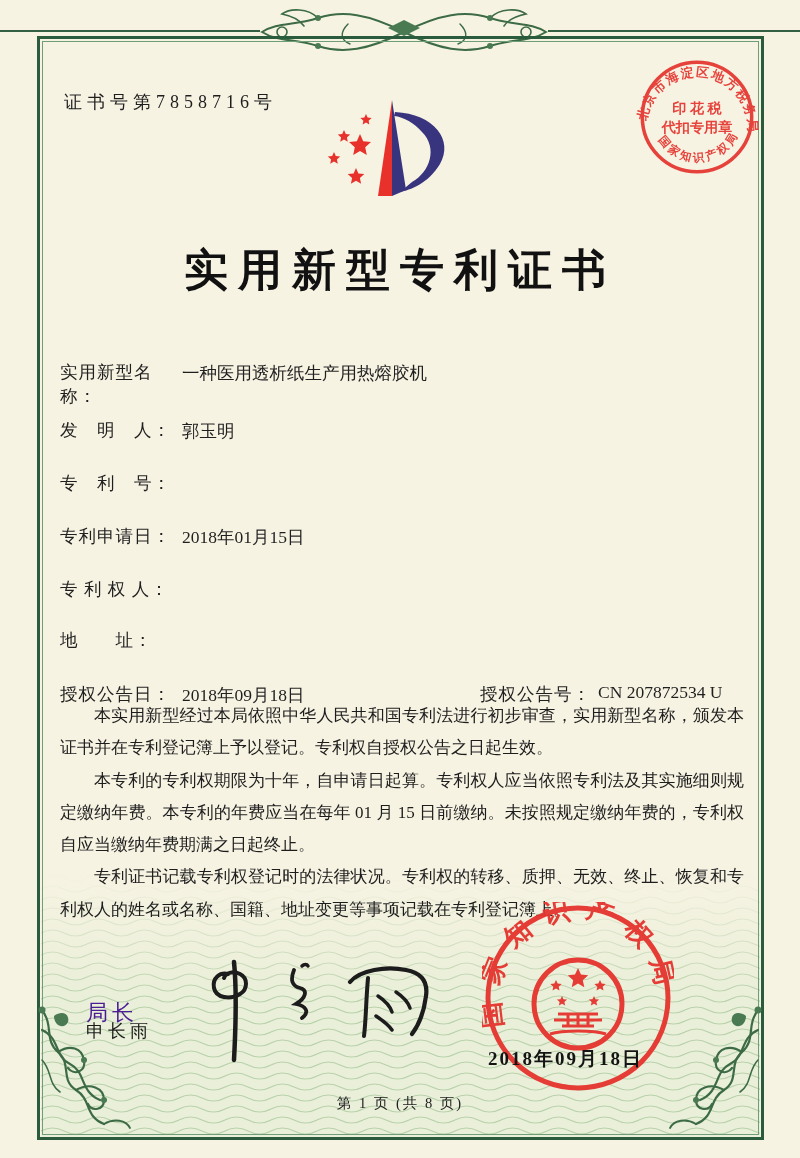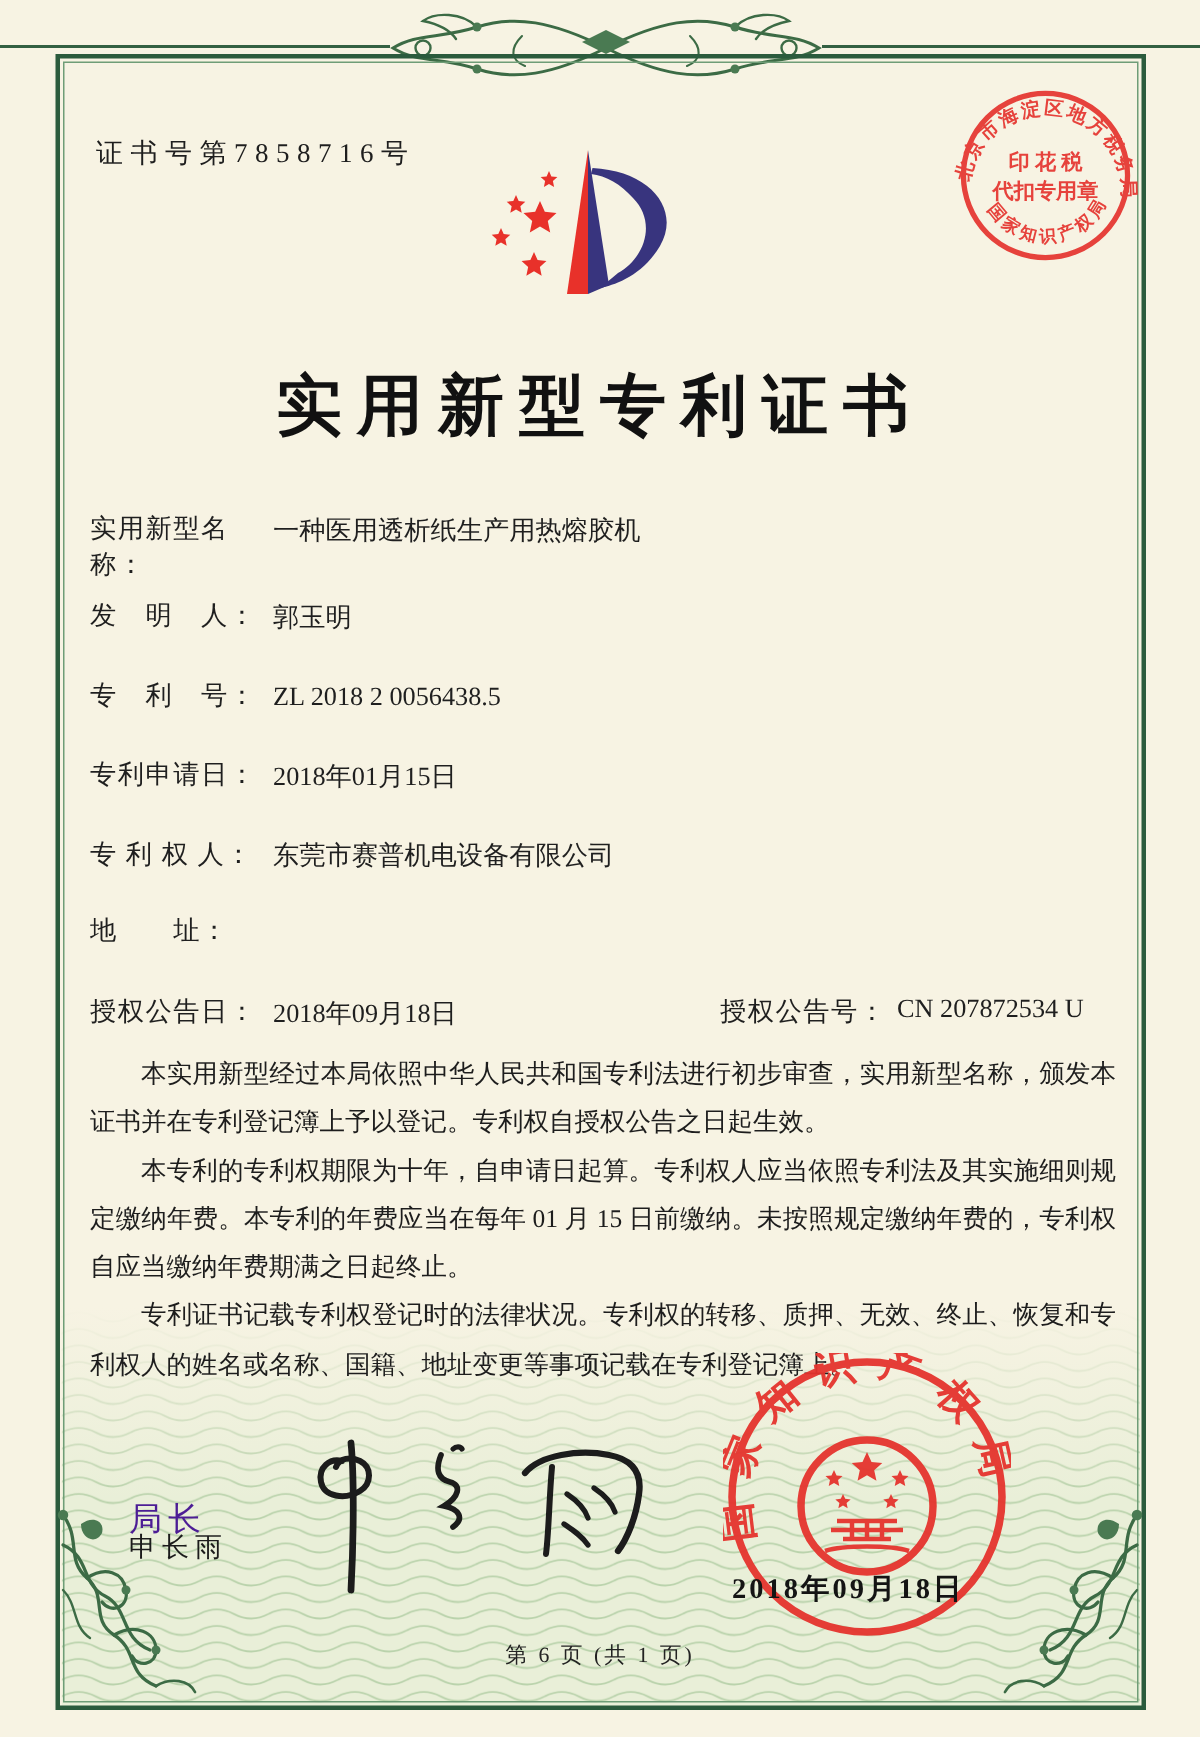--- a/index.html
+++ b/index.html
@@ -23,21 +23,21 @@
   .wave-zone{left:41px;top:860px;width:719px;height:279px;overflow:hidden;}
   .wave-fade{left:41px;top:860px;width:719px;height:140px;
     background:linear-gradient(to bottom,#f7f3e3 8%,rgba(247,243,227,0));}
   .cert-no{
     left:64px;top:90px;font-size:18px;letter-spacing:5px;color:#1e1e1e;
   }
   .title{
     left:0;top:226px;width:800px;text-align:center;
     font-size:44px;font-weight:bold;letter-spacing:10px;color:#111;margin-top:15px;
   }
-  .field-row{left:60px;width:690px;font-size:17.5px;color:#1f1f1f;display:flex;}
+  .field-row{left:60px;width:690px;font-size:17.5px;color:#1f1f1f;display:flex;margin-top:20px;}
   .field-label{width:122px;flex:none;letter-spacing:1px;}
   .field-value{flex:1;line-height:1.55;}
   .grant-right{position:absolute;left:420px;top:0;display:flex;font-size:17.5px;}
   .paras{
     left:60px;top:700px;width:684px;font-size:17px;line-height:1.9;
     text-align:justify;color:#1d1d1d;
   }
   .paras p{margin:0;text-indent:2em;}
   .sig-title{left:86px;top:982px;font-size:22px;letter-spacing:4px;color:#4c1d95;margin-top:16px;}
   .sig-name{left:86px;top:1019px;font-size:18px;letter-spacing:4px;color:#1b1b1b;}
@@ -170,29 +170,27 @@
 <div class="abs field-row" style="top:340px;">
   <span class="field-label">实用新型名称：</span>
   <span class="field-value">一种医用透析纸生产用热熔胶机</span>
 </div>
 <div class="abs field-row" style="top:398px;">
   <span class="field-label">发　明　人：</span>
   <span class="field-value">郭玉明</span>
 </div>
 <div class="abs field-row" style="top:451px;">
   <span class="field-label">专　利　号：</span>
-  <span class="field-value">ZL 2018 2 0056438.5</span>
 </div>
 <div class="abs field-row" style="top:504px;">
   <span class="field-label">专利申请日：</span>
   <span class="field-value">2018年01月15日</span>
 </div>
 <div class="abs field-row" style="top:557px;">
   <span class="field-label">专 利 权 人：</span>
-  <span class="field-value">东莞市赛普机电设备有限公司</span>
 </div>
 <div class="abs field-row" style="top:608px;width:625px;">
   <span class="field-label">地　　址：</span>
 </div>
 <div class="abs field-row" style="top:662px;position:absolute;">
   <span class="field-label">授权公告日：</span>
   <span class="field-value" style="flex:none;">2018年09月18日</span>
   <span class="grant-right">
     <span class="field-label" style="width:118px;">授权公告号：</span>
     <span>CN 207872534 U</span>
@@ -241,13 +239,13 @@
       <path d="M72 118 L120 118"></path>
       <path d="M76 112 L116 112"></path>
       <path d="M80 124 L112 124"></path>
       <path d="M86 112 L86 124 M96 112 L96 124 M106 112 L106 124"></path>
       <path d="M68 132 C80 128 112 128 124 132"></path>
     </g>
   </g>
 </svg>
 <div class="abs seal-date">2018年09月18日</div>
 
-<div class="abs footer">第 6 页 (共 1 页)</div>
+<div class="abs footer">第 1 页 (共 8 页)</div>
 
 </body></html>

